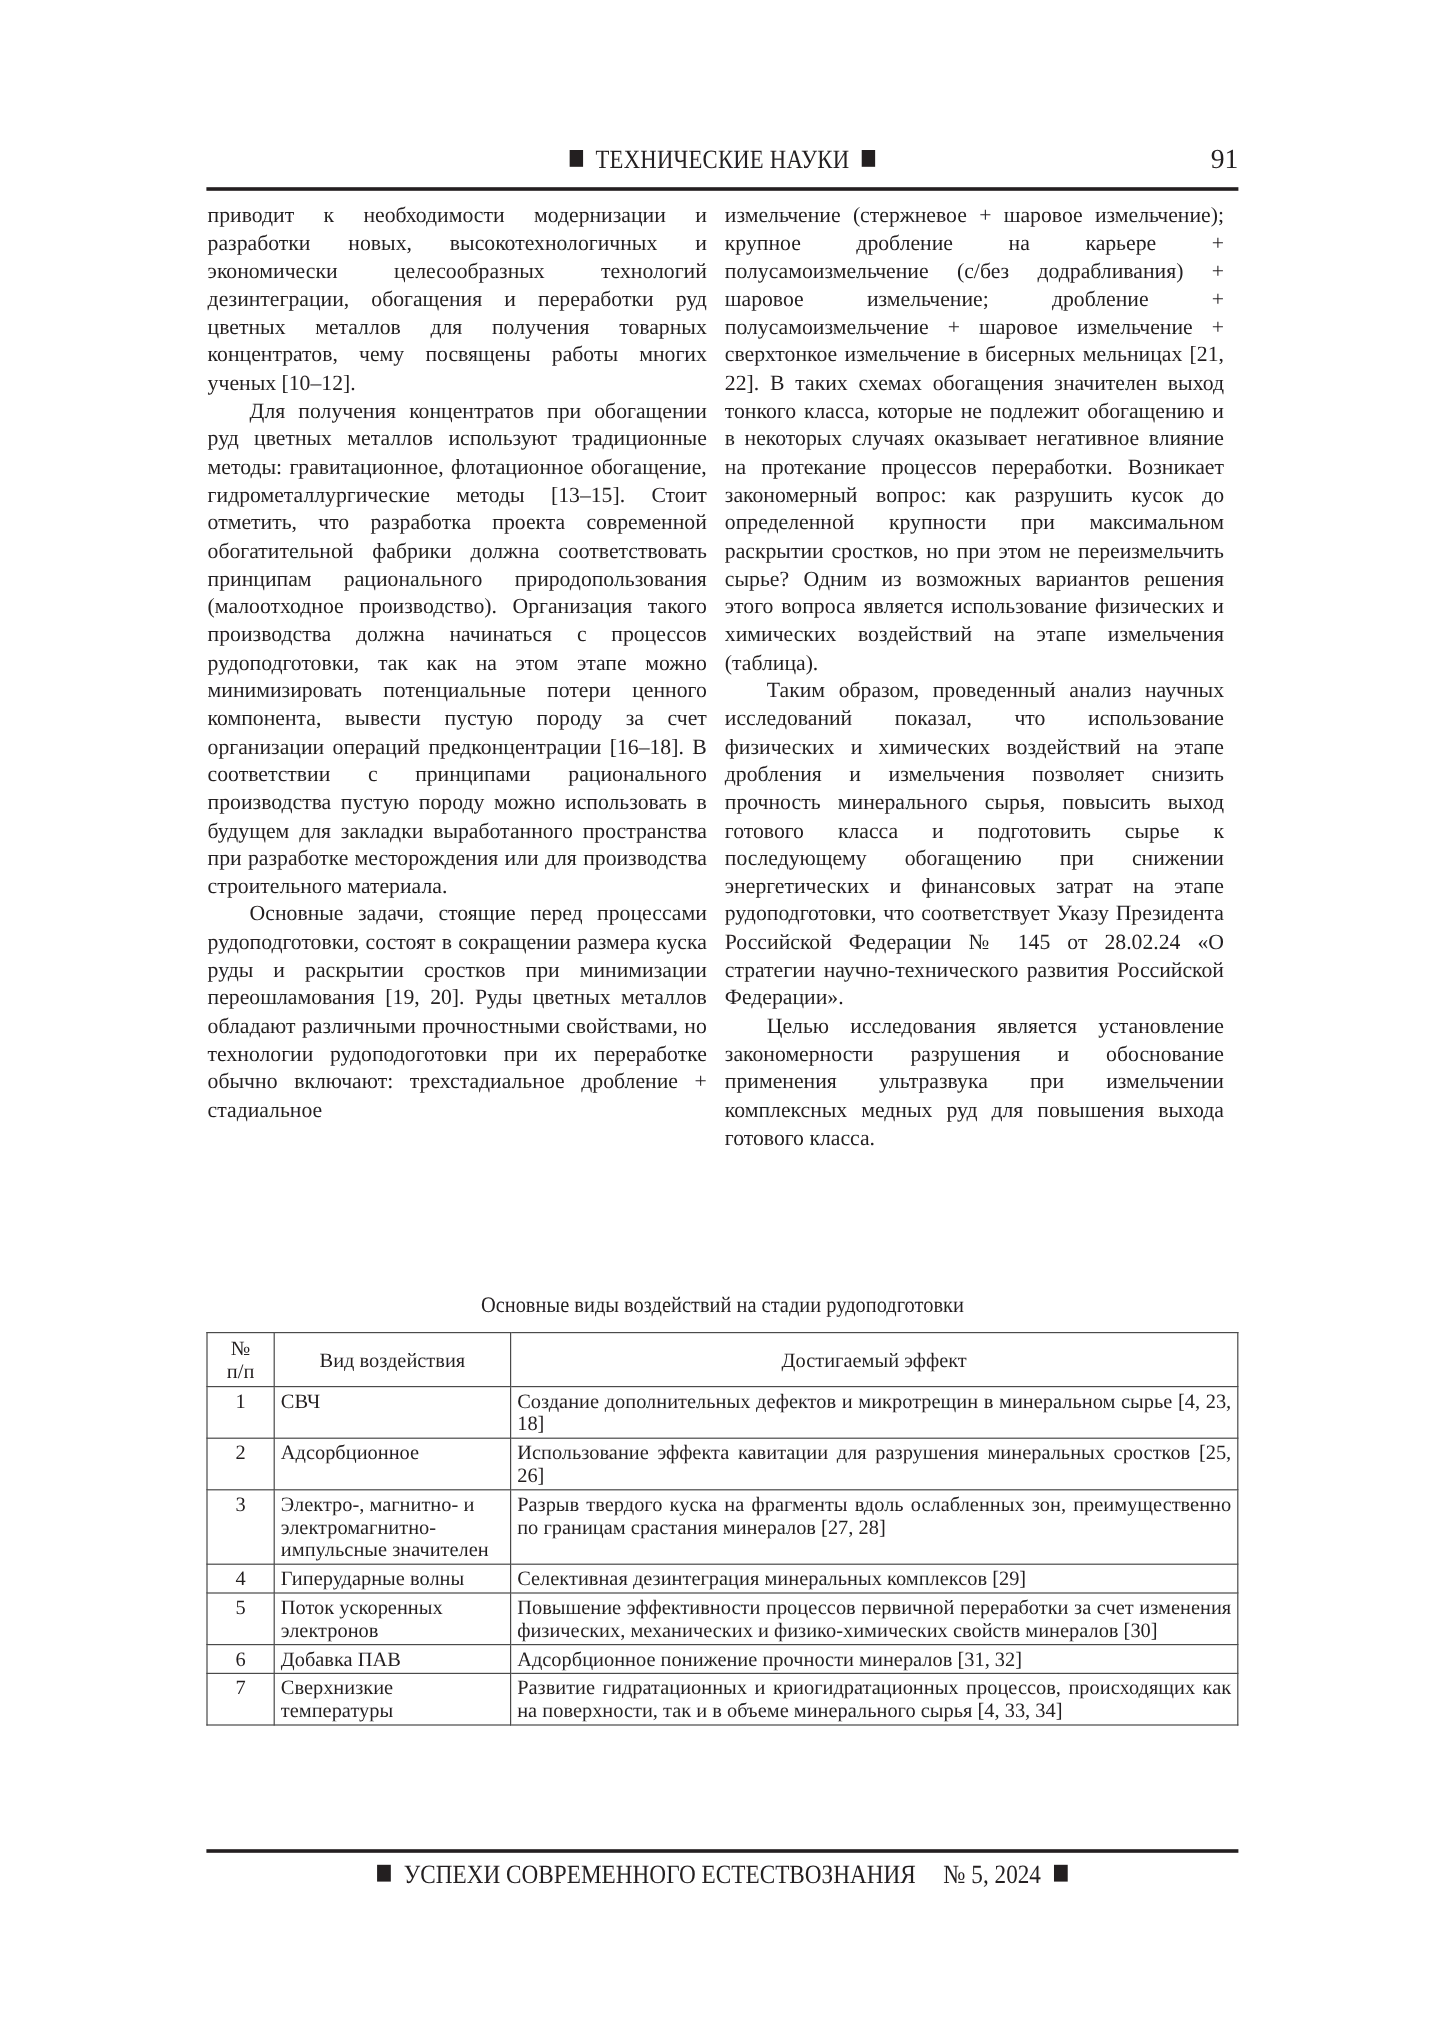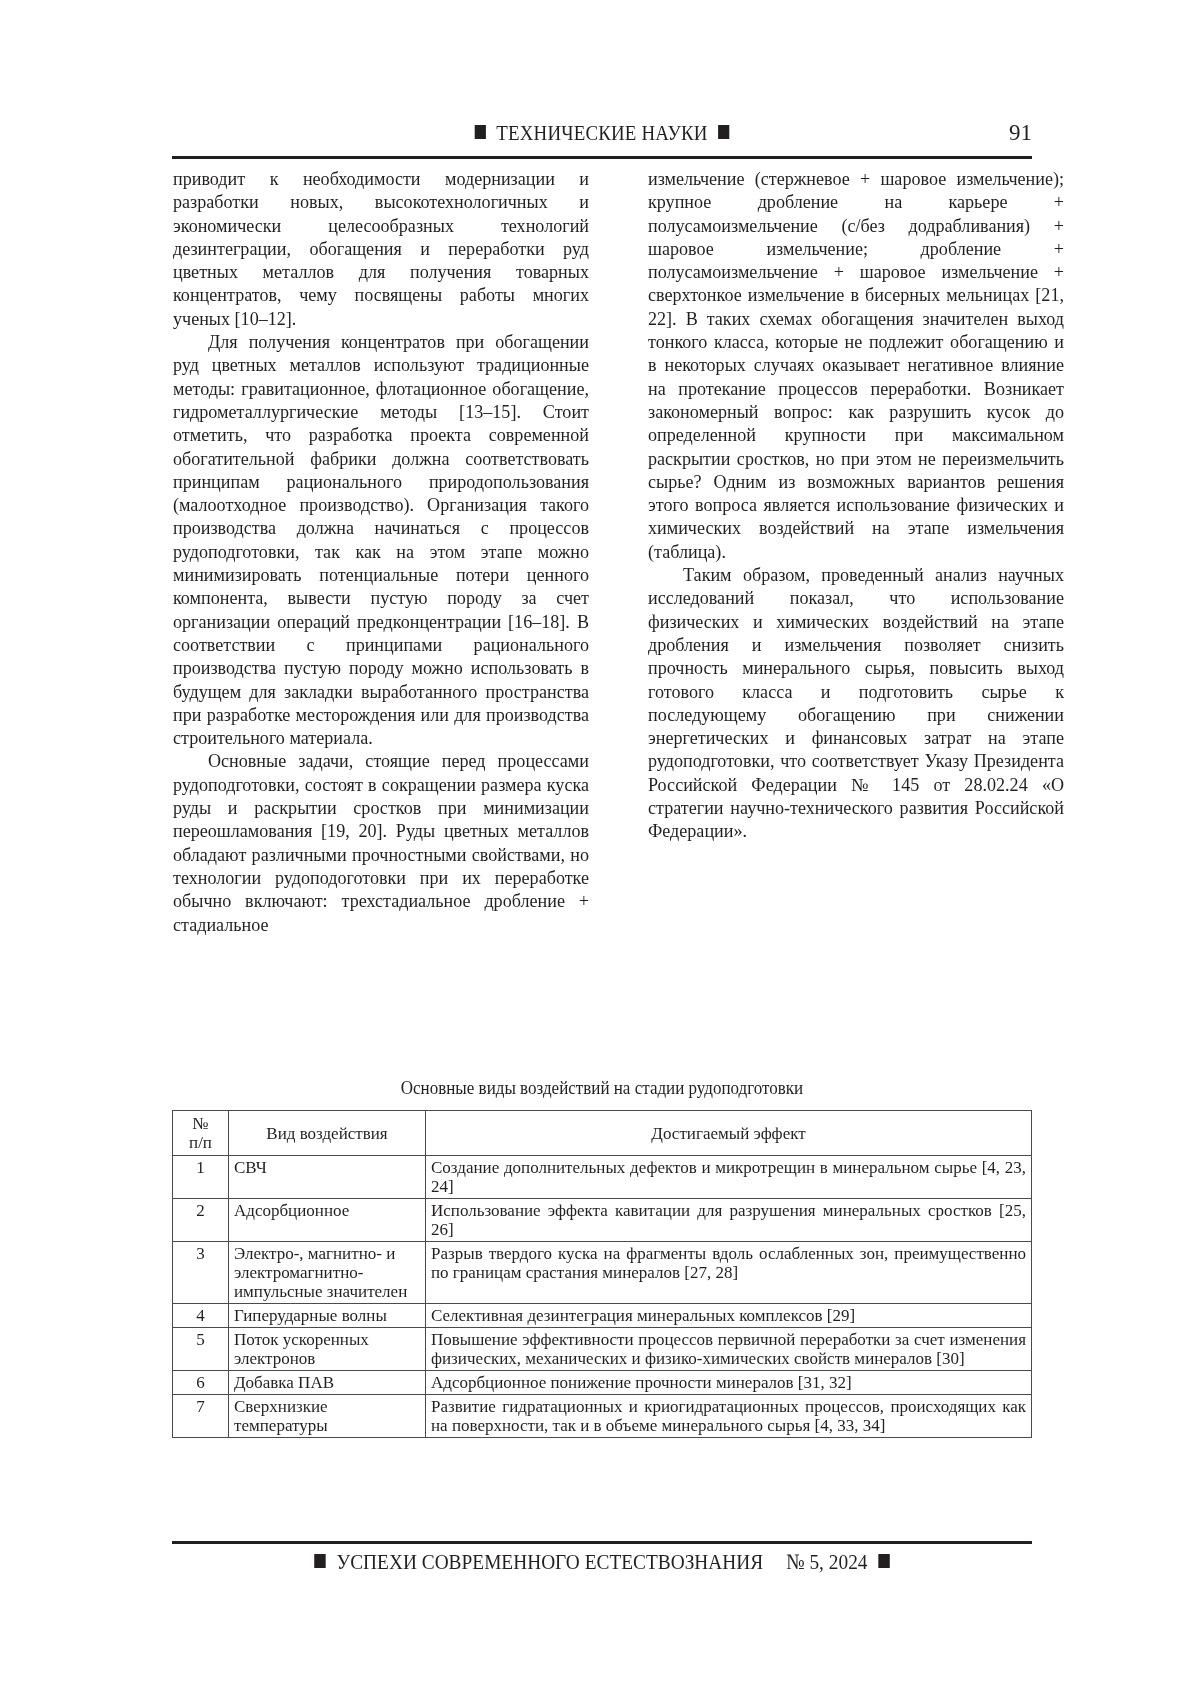--- a/index.html
+++ b/index.html
@@ -9,21 +9,21 @@
   .header { position: absolute; left: 172px; top: 118px; width: 860px; height: 36px; }
   .header-center { position: absolute; left: 0; right: 0; top: 2px; text-align: center;
                    font-size: 22px; letter-spacing: 0.2px; transform: scaleX(0.86); transform-origin: center; }
   .sq { display: inline-block; width: 13px; height: 14px; background: #231f20; vertical-align: 1px; margin: 0 12px; }
   .page-num { position: absolute; right: 0; top: 2px; font-size: 23px; text-align: right; }
   .header-rule { position: absolute; left: 172px; top: 156px; width: 860px; height: 3px; background: #231f20; }
 
   .col { position: absolute; top: 168px; width: 416px; font-size: 18.1px; line-height: 23.3px;
          text-align: justify; hyphens: none; }
   .col.left { left: 173px; }
-  .col.right { left: 648px; }
+  .col.right { left: 604px; }
   .col p { margin: 0; text-indent: 0; }
   .col p.ind { text-indent: 35px; }
 
   .caption { position: absolute; left: 172px; width: 860px; top: 1078px; text-align: center;
              font-size: 18.5px; transform: scaleX(0.92); transform-origin: center; }
 
   table.t { position: absolute; left: 172px; top: 1110px; width: 860px; border-collapse: collapse;
             font-size: 17px; line-height: 19px; }
   table.t td, table.t th { border: 1.5px solid #4a4a4a; vertical-align: top; padding: 2px 5px 2px 5px; font-weight: normal; }
   table.t th { vertical-align: middle; text-align: center; padding: 3px 4px; }
@@ -50,39 +50,40 @@
 
 <div class="col left">
   <p>приводит к необходимости модернизации и разработки новых, высокотехнологичных и экономически целесообразных технологий дезинтеграции, обогащения и переработки руд цветных металлов для получения товарных концентратов, чему посвящены работы многих ученых [10–12].</p>
   <p class="ind">Для получения концентратов при обогащении руд цветных металлов используют традиционные методы: гравитационное, флотационное обогащение, гидрометаллургические методы [13–15]. Стоит отметить, что разработка проекта современной обогатительной фабрики должна соответствовать принципам рационального природопользования (малоотходное производство). Организация такого производства должна начинаться с процессов рудоподготовки, так как на этом этапе можно минимизировать потенциальные потери ценного компонента, вывести пустую породу за счет организации операций предконцентрации [16–18]. В соответствии с принципами рационального производства пустую породу можно использовать в будущем для закладки выработанного пространства при разработке месторождения или для производства строительного материала.</p>
   <p class="ind">Основные задачи, стоящие перед процессами рудоподготовки, состоят в сокращении размера куска руды и раскрытии сростков при минимизации переошламования [19, 20]. Руды цветных металлов обладают различными прочностными свойствами, но технологии рудоподоготовки при их переработке обычно включают: трехстадиальное дробление + стадиальное</p>
 </div>
 
 <div class="col right">
   <p>измельчение (стержневое + шаровое измельчение); крупное дробление на карьере + полусамоизмельчение (с/без додрабливания) + шаровое измельчение; дробление + полусамоизмельчение + шаровое измельчение + сверхтонкое измельчение в бисерных мельницах [21, 22]. В таких схемах обогащения значителен выход тонкого класса, которые не подлежит обогащению и в некоторых случаях оказывает негативное влияние на протекание процессов переработки. Возникает закономерный вопрос: как разрушить кусок до определенной крупности при максимальном раскрытии сростков, но при этом не переизмельчить сырье? Одним из возможных вариантов решения этого вопроса является использование физических и химических воздействий на этапе измельчения (таблица).</p>
   <p class="ind">Таким образом, проведенный анализ научных исследований показал, что использование физических и химических воздействий на этапе дробления и измельчения позволяет снизить прочность минерального сырья, повысить выход готового класса и подготовить сырье к последующему обогащению при снижении энергетических и финансовых затрат на этапе рудоподготовки, что соответствует Указу Президента Российской Федерации № 145 от 28.02.24 «О стратегии научно-технического развития Российской Федерации».</p>
+  <p class="ind">Целью исследования является установление закономерности разрушения и обоснование применения ультразвука при измельчении комплексных медных руд для повышения выхода готового класса.</p>
 </div>
 
 <div class="caption">Основные виды воздействий на стадии рудоподготовки</div>
 <table class="t">
   <thead>
     <tr>
       <th class="colnum">
         <span>№</span><br>
         <span>п/п</span>
       </th>
       <th class="coltype">Вид воздействия</th>
       <th>Достигаемый эффект</th>
     </tr>
   </thead>
   <tbody>
     <tr>
       <td class="num">1</td>
       <td>СВЧ</td>
-      <td class="eff">Создание дополнительных дефектов и микротрещин в минеральном сырье [4, 23, 24]</td>
+      <td class="eff">Создание дополнительных дефектов и микротрещин в минеральном сырье [4, 23, 18]</td>
     </tr>
     <tr>
       <td class="num">2</td>
       <td>Адсорбционное</td>
       <td class="eff">Использование эффекта кавитации для разрушения минеральных сростков [25, 26]</td>
     </tr>
     <tr>
       <td class="num">3</td>
       <td>Электро-, магнитно- и электромагнитно-импульсные значителен</td>
       <td class="eff">Разрыв твердого куска на фрагменты вдоль ослабленных зон, преимущественно по границам срастания минералов [27, 28]</td>

